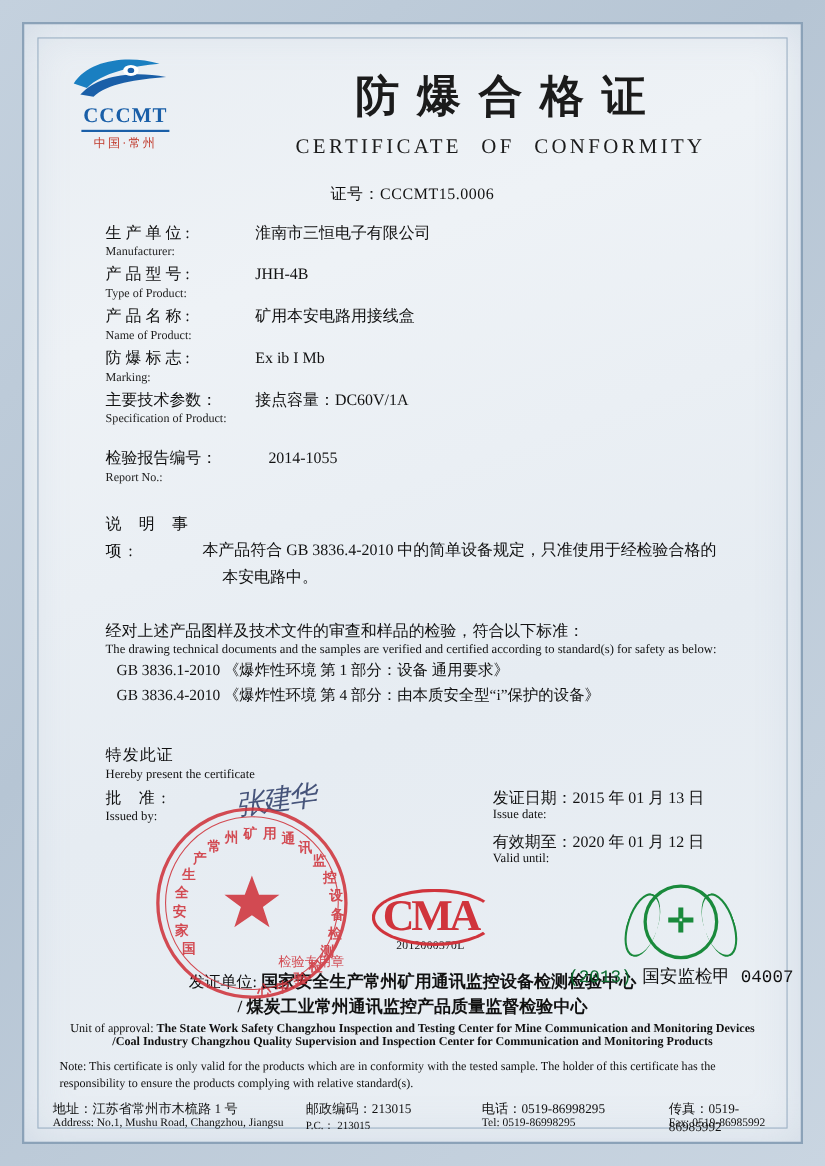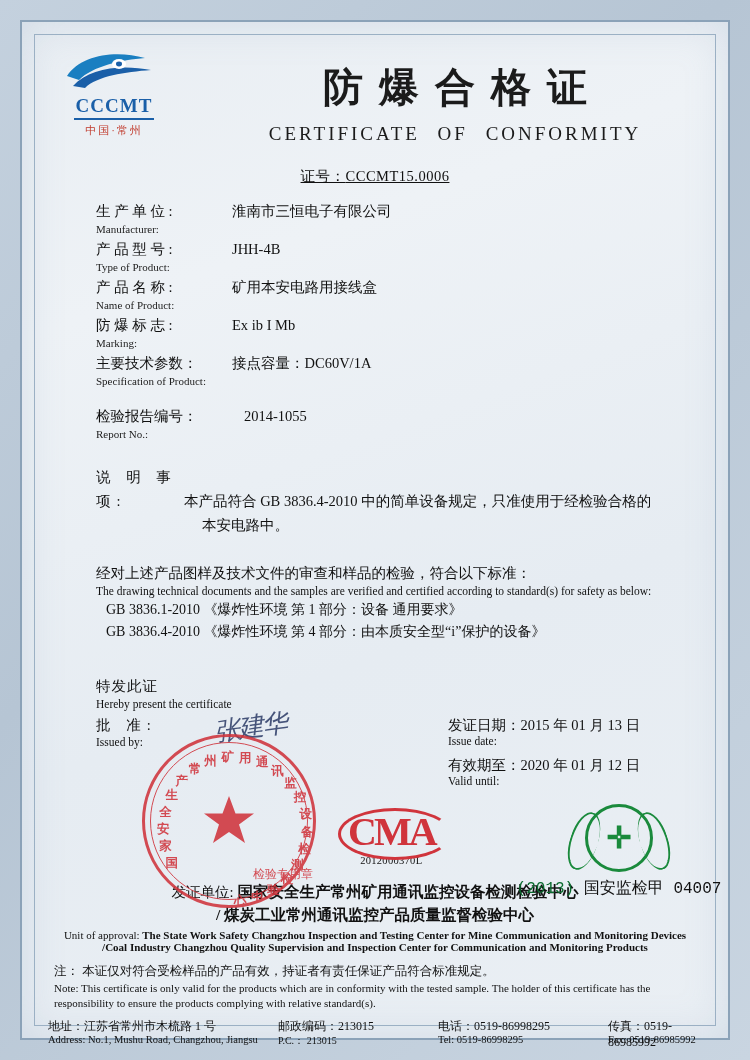--- a/index.html
+++ b/index.html
@@ -63,21 +63,21 @@
     font-size:40px;font-weight:bold;letter-spacing:16px;
     color:#1b1b1b;
     margin-top:20px;
     text-indent:16px;
   }
   .title-en{
     font-size:19px;letter-spacing:3px;color:#1b1b1b;margin-top:8px;
     word-spacing:10px;
   }
   .cert-no{
-    text-align:center;font-size:14.5px;color:#111;margin-top:9px;letter-spacing:.5px;text-decoration:underline;
+    text-align:center;font-size:14.5px;color:#111;margin-top:9px;letter-spacing:.5px;
   }
 
   
   .fields{
     margin-top:16px;
     padding-left:48px;
   }
   .frow{position:relative;margin-bottom:2px;}
   .f-cn{
     display:inline-block;width:118px;
@@ -406,24 +406,20 @@
         </div>
         <div class="ap-row2">/ 煤炭工业常州通讯监控产品质量监督检验中心</div>
         <div class="ap-en1">
           <span class="ap-en-lbl">Unit of approval:</span>
           <span>The State Work Safety Changzhou Inspection and Testing Center for Mine Communication and Monitoring Devices</span>
         </div>
         <div class="ap-en2">/Coal Industry Changzhou Quality Supervision and Inspection Center for Communication and Monitoring Products</div>
       </div>
 
       <div class="footnote">
-        <div class="fn-cn">
-          <span>注：</span>
-          <span>本证仅对符合受检样品的产品有效，持证者有责任保证产品符合标准规定。</span>
-        </div>
         <div class="fn-en">
           <span>Note:</span>
           <span>This certificate is only valid for the products which are in conformity with the tested sample. The holder of this certificate has the responsibility to ensure the products complying with relative standard(s).</span>
         </div>
       </div>
 
       <div class="addr">
         <div class="c1">
           <span>地址：</span><span>江苏省常州市木梳路 1 号</span>
         </div>

